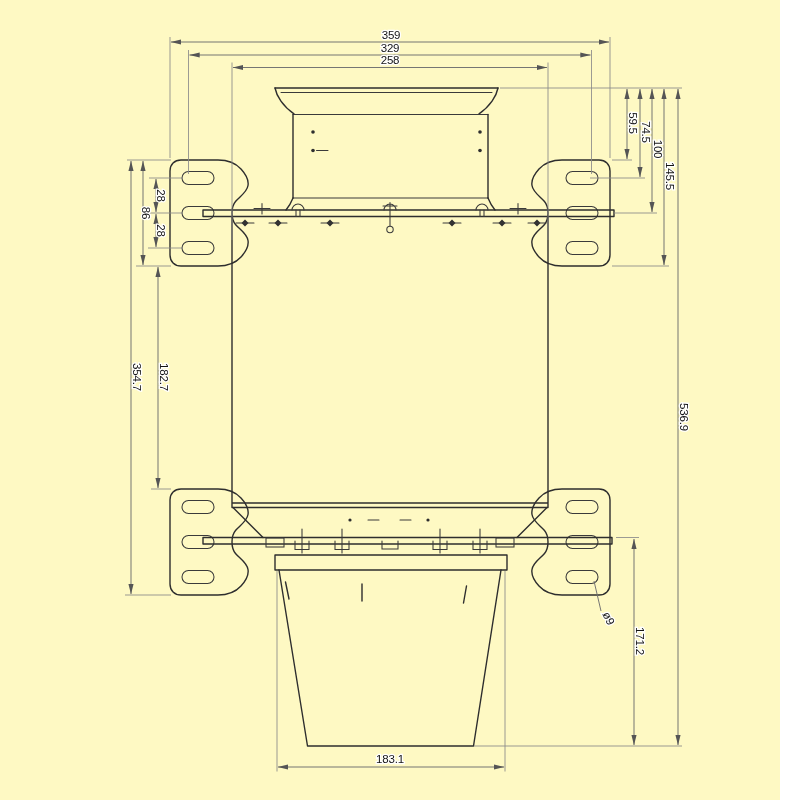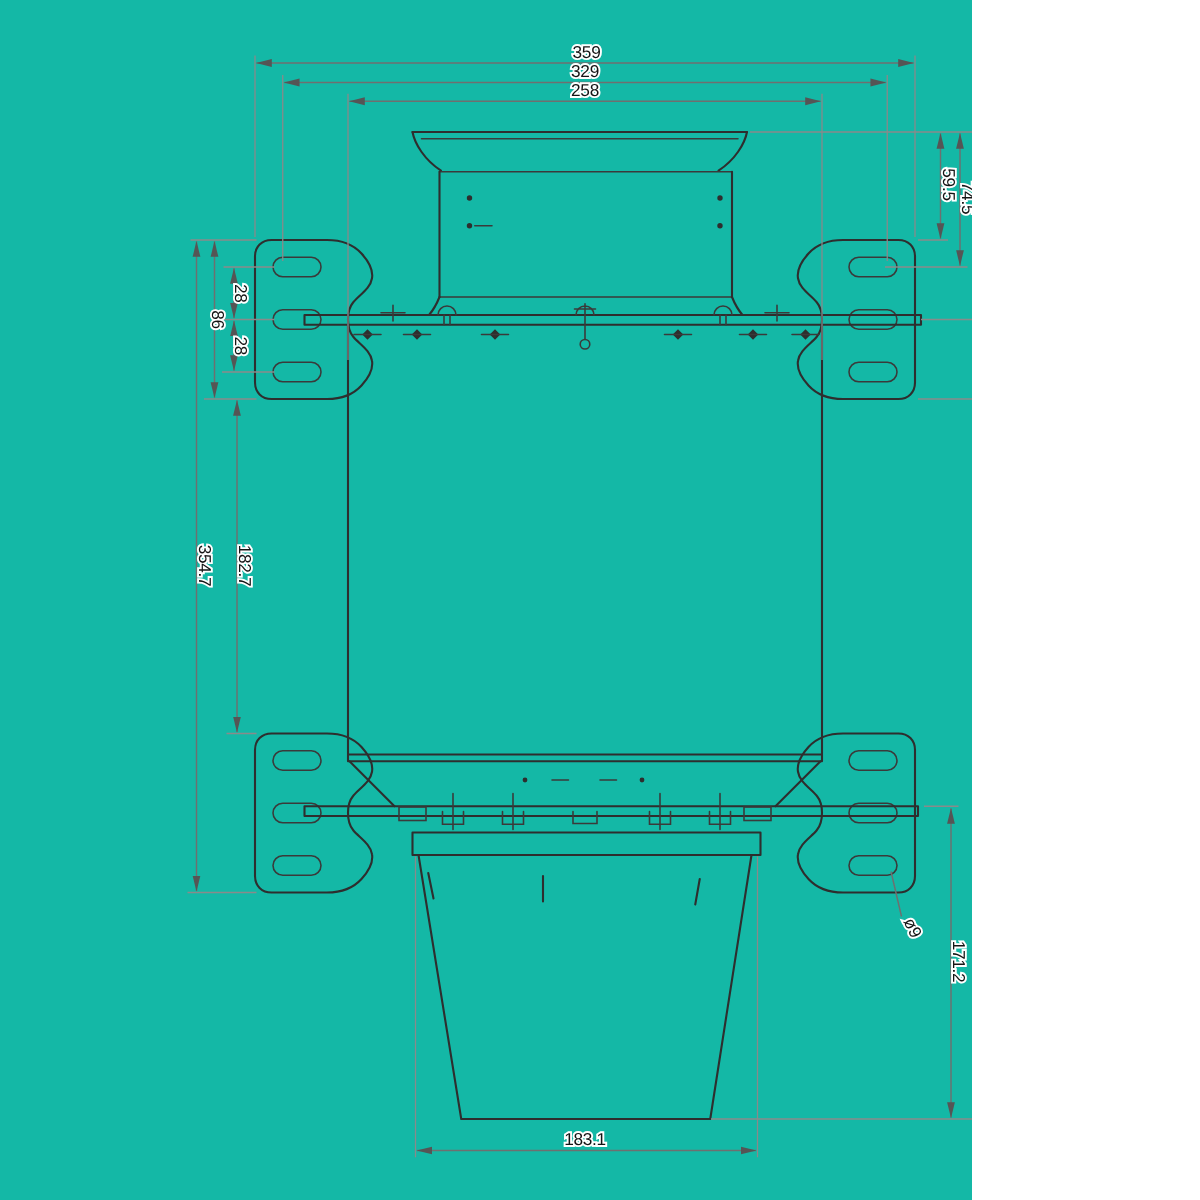--- a/index.html
+++ b/index.html
@@ -1,16 +1,16 @@
 <!DOCTYPE html>
 <html><head>
 <meta charset="utf-8">
 <style>
   html,body{margin:0;padding:0;background:#fff;}
-  .stage{position:relative;width:648px;height:800px;background:#14b8a6;overflow:hidden;
+  .stage{position:relative;width:780px;height:800px;background:#fef9c3;overflow:hidden;
          font-family:"Liberation Sans",sans-serif;}
   svg{display:block}
   .p1{stroke:#2e2e2e;stroke-width:1.4;fill:none;stroke-linecap:round;}
   .p2{stroke:#3a3a3a;stroke-width:1.05;fill:none;stroke-linecap:round;}
   .pf{fill:#2e2e2e;stroke:none;}
   .d {stroke:#6f6f6f;stroke-width:0.95;fill:none;}
   .e {stroke:#8a8a8a;stroke-width:0.85;fill:none;}
   .dt{font-family:"Liberation Sans",sans-serif;font-size:11.5px;letter-spacing:-0.2px;
       fill:#141414;paint-order:stroke;stroke:#ffffff;stroke-width:2.5px;}
 </style>

